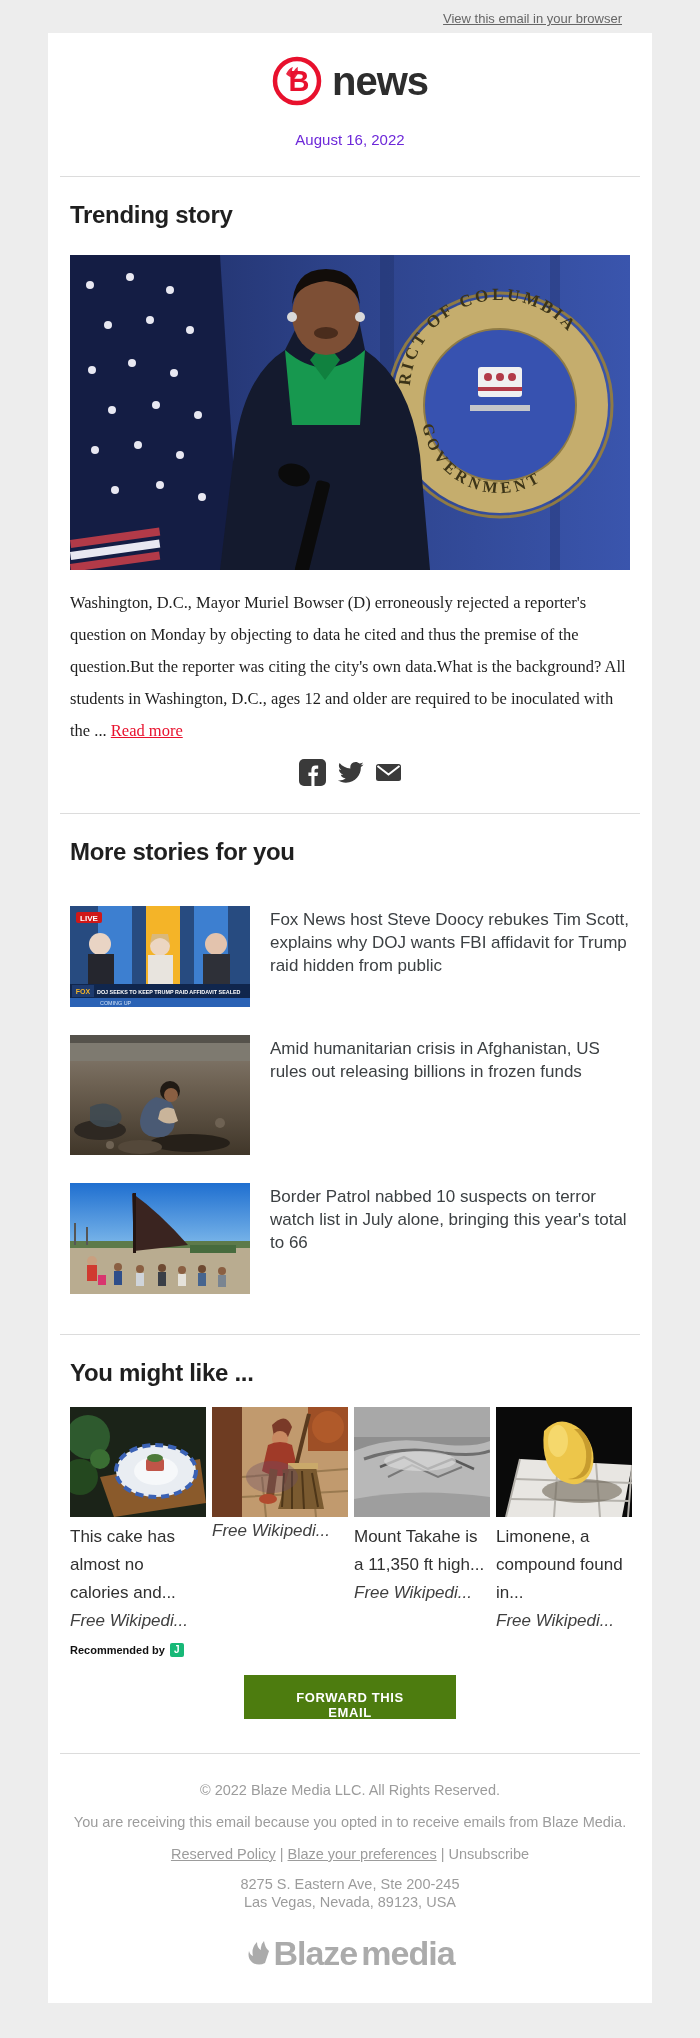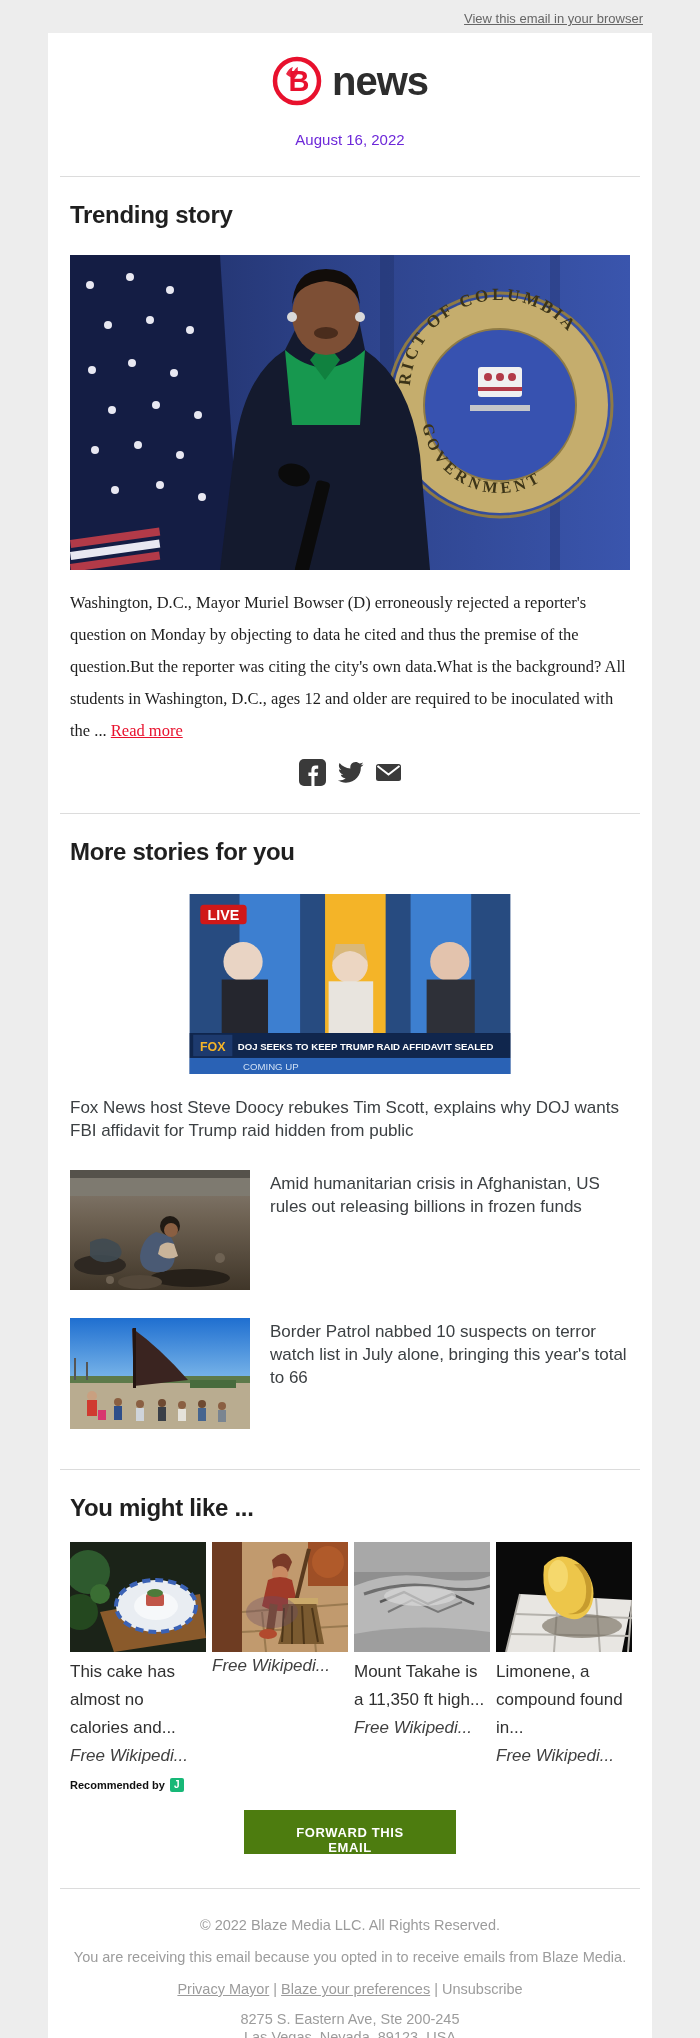--- a/index.html
+++ b/index.html
@@ -3,21 +3,21 @@
 <meta charset="utf-8">
 <style>
   * { margin:0; padding:0; box-sizing:border-box; }
   html,body { width:700px; }
   body {
     background:#ededed;
     font-family:"Liberation Sans", sans-serif;
     width:700px; height:2038px; overflow:hidden;
     position:relative;
   }
-  .topbar { height:33px; text-align:right; padding:9px 57px 0 0; }
+  .topbar { height:33px; text-align:right; padding:9px 78px 0 0; }
   .view-link { font-size:13px; color:#666; text-decoration:underline; cursor:pointer; }
 
   .card { margin:0 48px; background:#fff; width:604px; padding-bottom:30px; }
 
   .header { text-align:center; padding-top:20px; }
   .logo-row { display:flex; align-items:center; justify-content:center; gap:10px; height:56px; }
   .brand-circle { width:50px; height:50px; }
   .brand-name { font-size:40px; font-weight:bold; color:#2d2d2d; letter-spacing:-1px; }
   .date { margin-top:22px; font-size:15px; color:#6d28d9; }
 
@@ -35,21 +35,21 @@
 
   .headline { margin-top:22px; font-size:21px; font-weight:bold; color:#262626; line-height:28px; letter-spacing:-0.2px; }
 
   .body-text { margin-top:17px; font-family:"Liberation Serif", serif; font-size:16.5px; color:#1f1f1f; line-height:32px; }
   .read-more { color:#e8112d; text-decoration:underline; cursor:pointer; }
 
   .share-row { margin-top:12px; display:flex; justify-content:center; gap:11px; height:28px; }
   .share-icon { width:27px; height:27px; cursor:pointer; }
 
   .story-row { display:flex; margin-top:28px; gap:20px; }
-  .story-row.first { margin-top:28px;flex-direction:column; }
+  .story-row.first { margin-top:40px; }
   .thumb { flex:0 0 180px; display:block; }
   .story-title { font-size:17px; color:#3c4043; line-height:23px; padding-top:2px; cursor:pointer; }
 
   .cards { margin-top:20px; display:flex; gap:6px; }
   .card-item { width:136px; cursor:pointer; }
   .card-img { width:136px; height:110px; display:block; }
   .card-title { margin-top:6px; font-size:17px; line-height:28px; color:#303030; }
   .card-source { font-size:17px; line-height:28px; font-style:italic; color:#3f3f3f; }
 
   .recommended-row { margin-top:8px; display:flex; justify-content:flex-start; align-items:center; gap:5px; }
@@ -376,21 +376,21 @@
       <button class="forward-btn">FORWARD THIS EMAIL</button>
     </div>
   </div>
 
   <hr class="divider d4">
 
   <div class="footer">
     <p class="copyright">© 2022 Blaze Media LLC. All Rights Reserved.</p>
     <p class="optin">You are receiving this email because you opted in to receive emails from Blaze Media.</p>
     <p class="links">
-      <a>Privacy Mayor</a>
+      <a>Reserved Policy</a>
       <span> | </span>
       <a>Blaze your preferences</a>
       <span> | </span>
       <span>Unsubscribe</span>
     </p>
     <p class="addr">8275 S. Eastern Ave, Ste 200-245</p>
     <p class="addr2">Las Vegas, Nevada, 89123, USA</p>
     <div class="blaze-logo">
       <svg width="26" height="34" viewBox="0 0 26 34">
         <path d="M8 26 q-6 -4 -4 -12 q1 4 4 5 q-2 -8 4 -14 q0 6 4 8 q-1 -5 3 -9 q1 7 5 10 l-4 12 q-6 3 -12 0z" fill="#ababab"></path>

